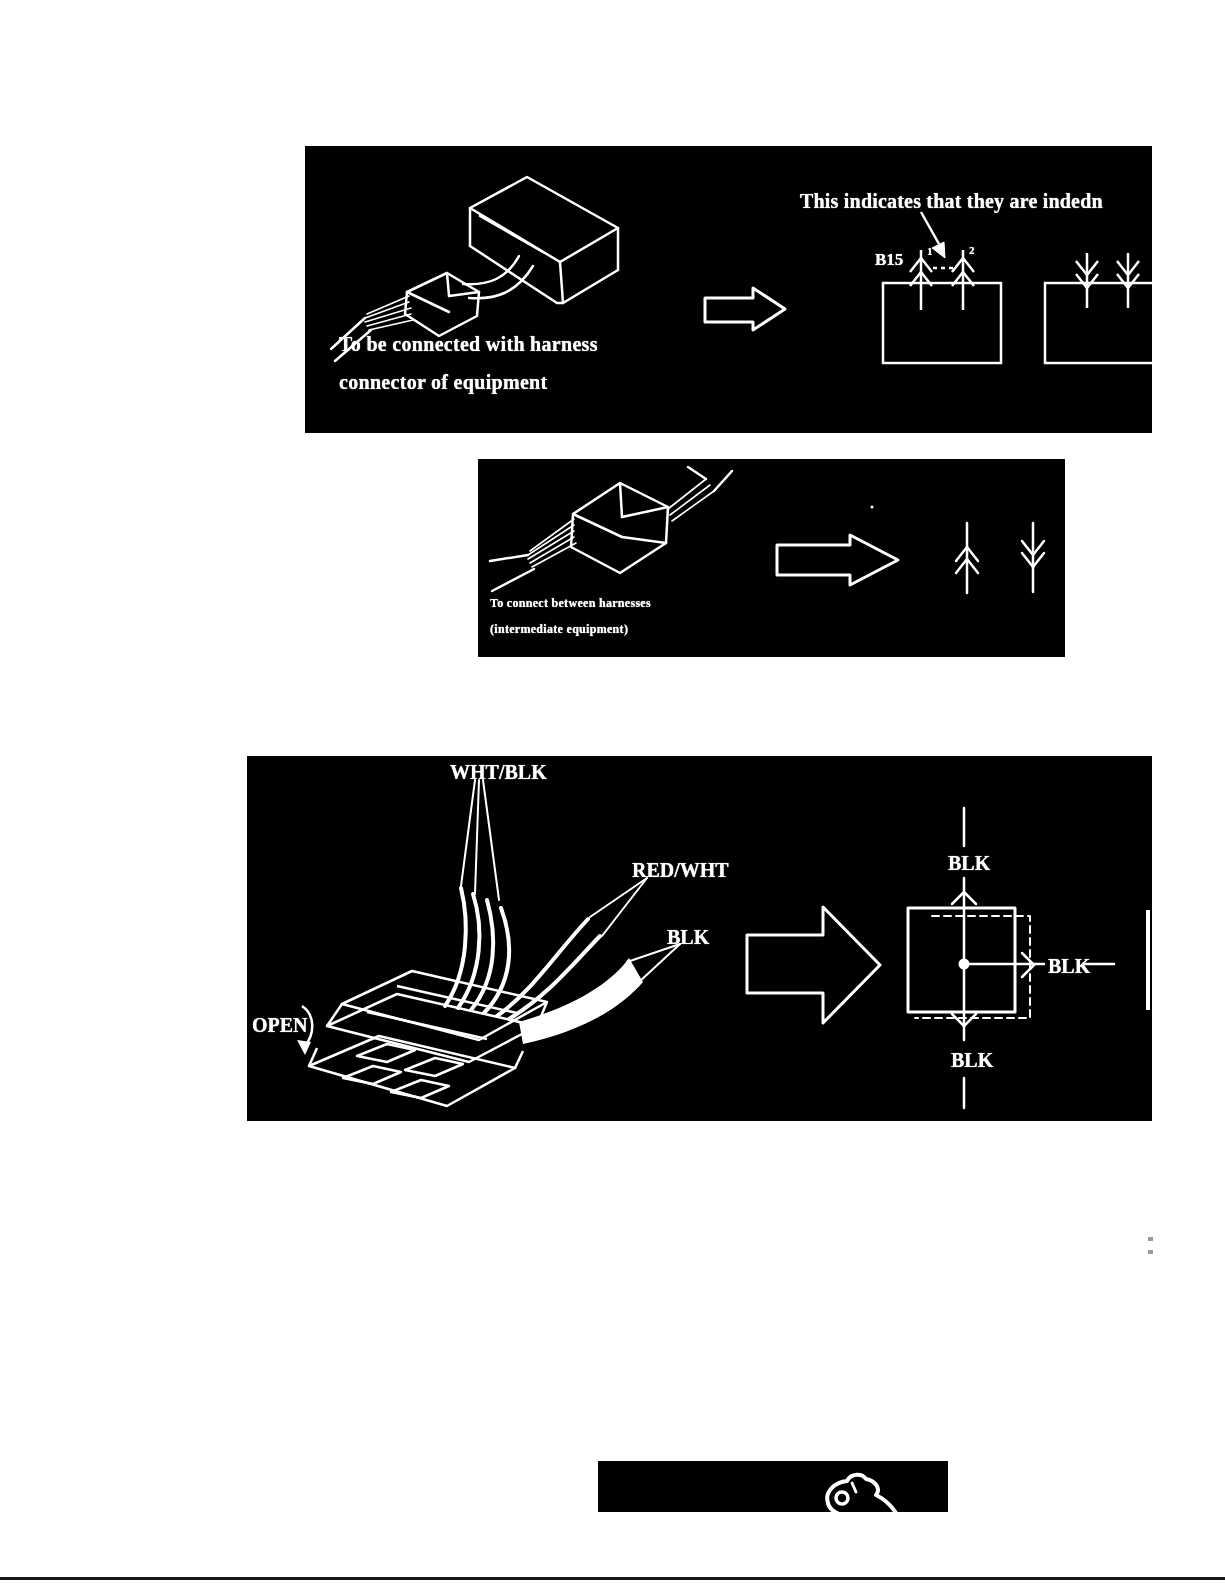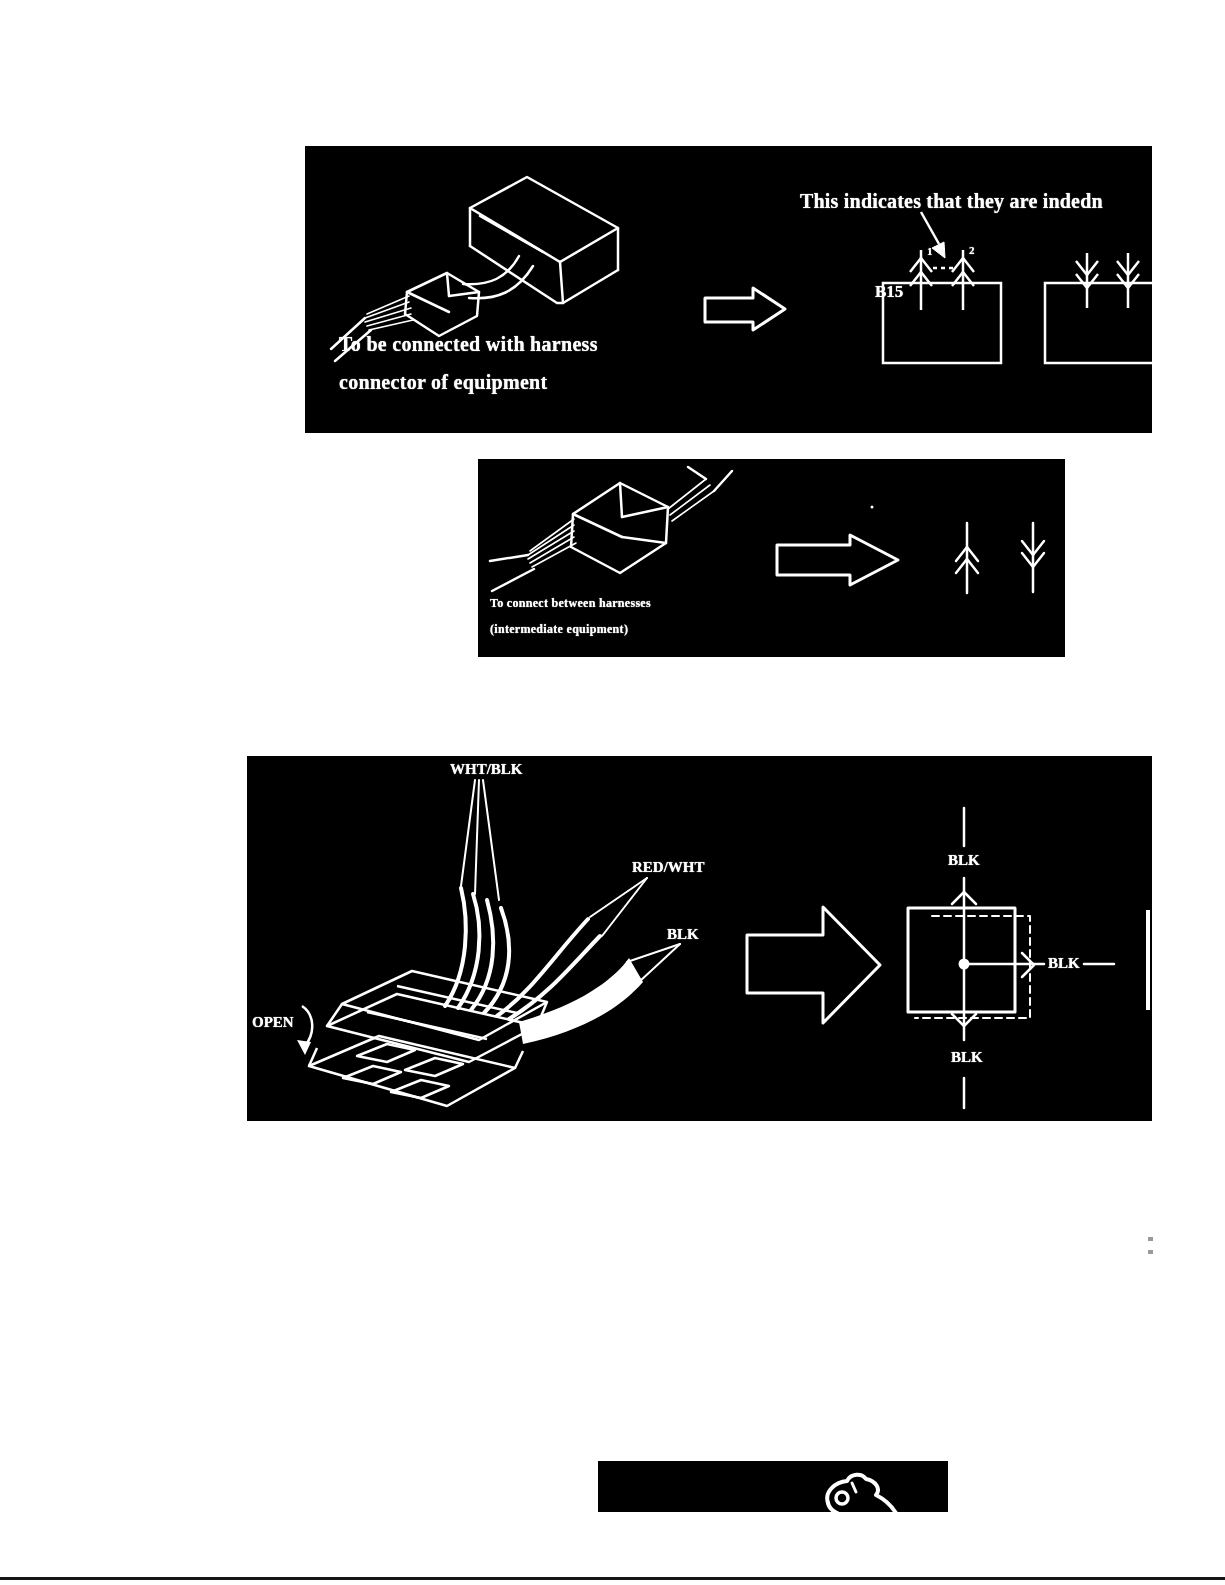--- a/index.html
+++ b/index.html
@@ -20,23 +20,23 @@
     position:absolute;
     color:#ffffff;
     font-weight:bold;
     white-space:nowrap;
     text-shadow:0 0 1px #ffffff;
     line-height:1.1;
   }
   .caption1{font-size:20px;letter-spacing:.3px;}
   .caption2{font-size:12px;letter-spacing:.3px;}
   .annot{font-size:20px;letter-spacing:.2px;}
-  .small{font-size:15px;}
+  .small{font-size:20px;}
   .tiny{font-size:11px;}
-  .conn-id{font-size:17px;margin-top:32px;}
+  .conn-id{font-size:17px;}
   .edge-tick{position:absolute;background:#ffffff;}
   .page-mark{position:absolute;background:#9a9a9a;}
   .bottom-rule{position:absolute;left:0;top:1577px;width:1225px;height:3px;background:#161616;}
 </style>
 </head>
 <body>
 
 <div class="page">
 
   <div class="panel" style="left:305px;top:146px;width:847px;height:287px;">

